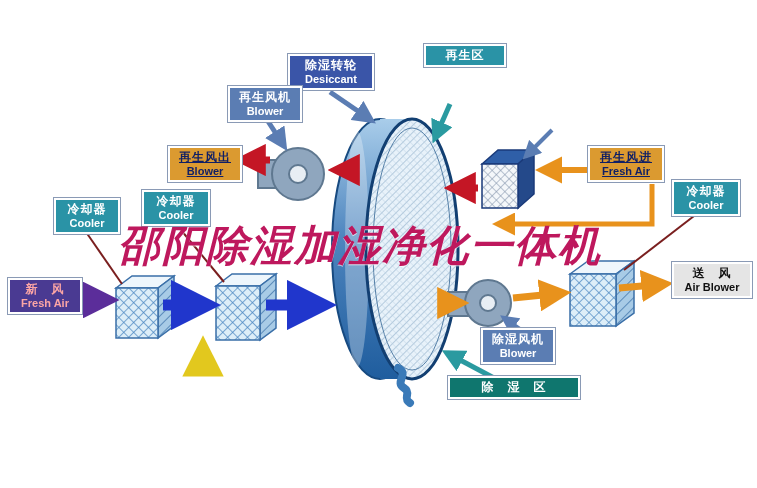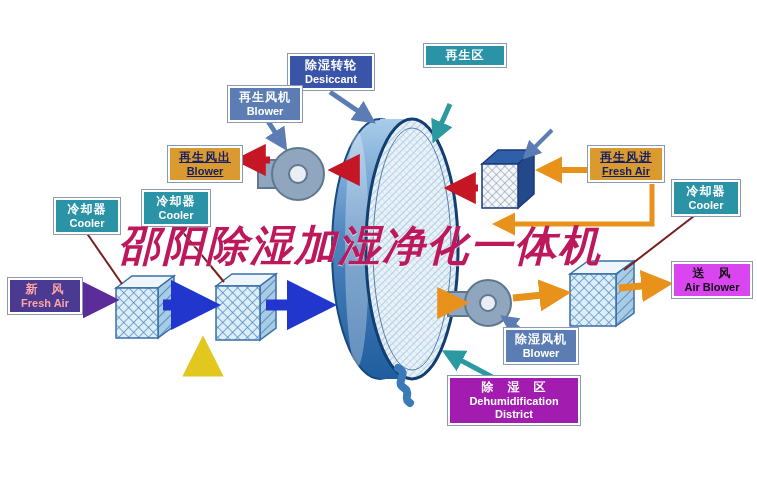--- a/index.html
+++ b/index.html
@@ -13,22 +13,22 @@
     border:2px solid #ffffff;box-shadow:0 0 0 1px #8a9ab5;
     padding:2px 3px;line-height:1.22;box-sizing:content-box;
   }
   .label .zh{font-size:12px;font-weight:bold;letter-spacing:1px;}
   .label .en{font-size:11px;font-weight:bold;word-wrap:break-word;text-align:center;}
   .c-darkblue{background:#3a55a8;color:#fff;}
   .c-blue{background:#5b7db3;color:#fff;}
   .c-teal{background:#2a93a6;color:#fff;}
   .c-orange{background:#db9a30;color:#0f1f66;text-decoration:underline;}
   .c-purple{background:#4a3a92;color:#fca5a5;}
-  .c-yellow{background:#d946ef;color:#101010;}
-  .c-green{background:#a21caf;color:#fff;}
+  .c-yellow{background:#e5e5e5;color:#101010;}
+  .c-green{background:#0f766e;color:#fff;}
   #watermark{
     position:absolute;z-index:3;left:118px;top:218px;width:540px;
     font-size:42px;font-weight:bold;font-style:italic;color:#be185d;
     letter-spacing:2px;white-space:nowrap;
     text-shadow:0 1px 0 rgba(255,255,255,.65);
   }
 </style>
 </head>
 <body>
 
@@ -203,25 +203,24 @@
     <div class="zh">新　风</div>
     <div class="en">Fresh Air</div>
   </div>
 
 
   <div class="label c-yellow" style="left:672px;top:262px;width:70px">
     <div class="zh">送　风</div>
     <div class="en">Air Blower</div>
   </div>
 
-  <div class="label c-blue" style="left:504px;top:328px;width:64px">
+  <div class="label c-blue" style="left:481px;top:328px;width:64px">
     <div class="zh">除湿风机</div>
     <div class="en">Blower</div>
   </div>
 
   <div class="label c-green" style="left:448px;top:376px;width:122px">
     <div class="zh">除　湿　区</div>
-    <div class="en">Dehumidification District</div>
   </div>
 
   <div id="watermark">邵阳除湿加湿净化一体机</div>
 
 </div>
 
 </body></html>

